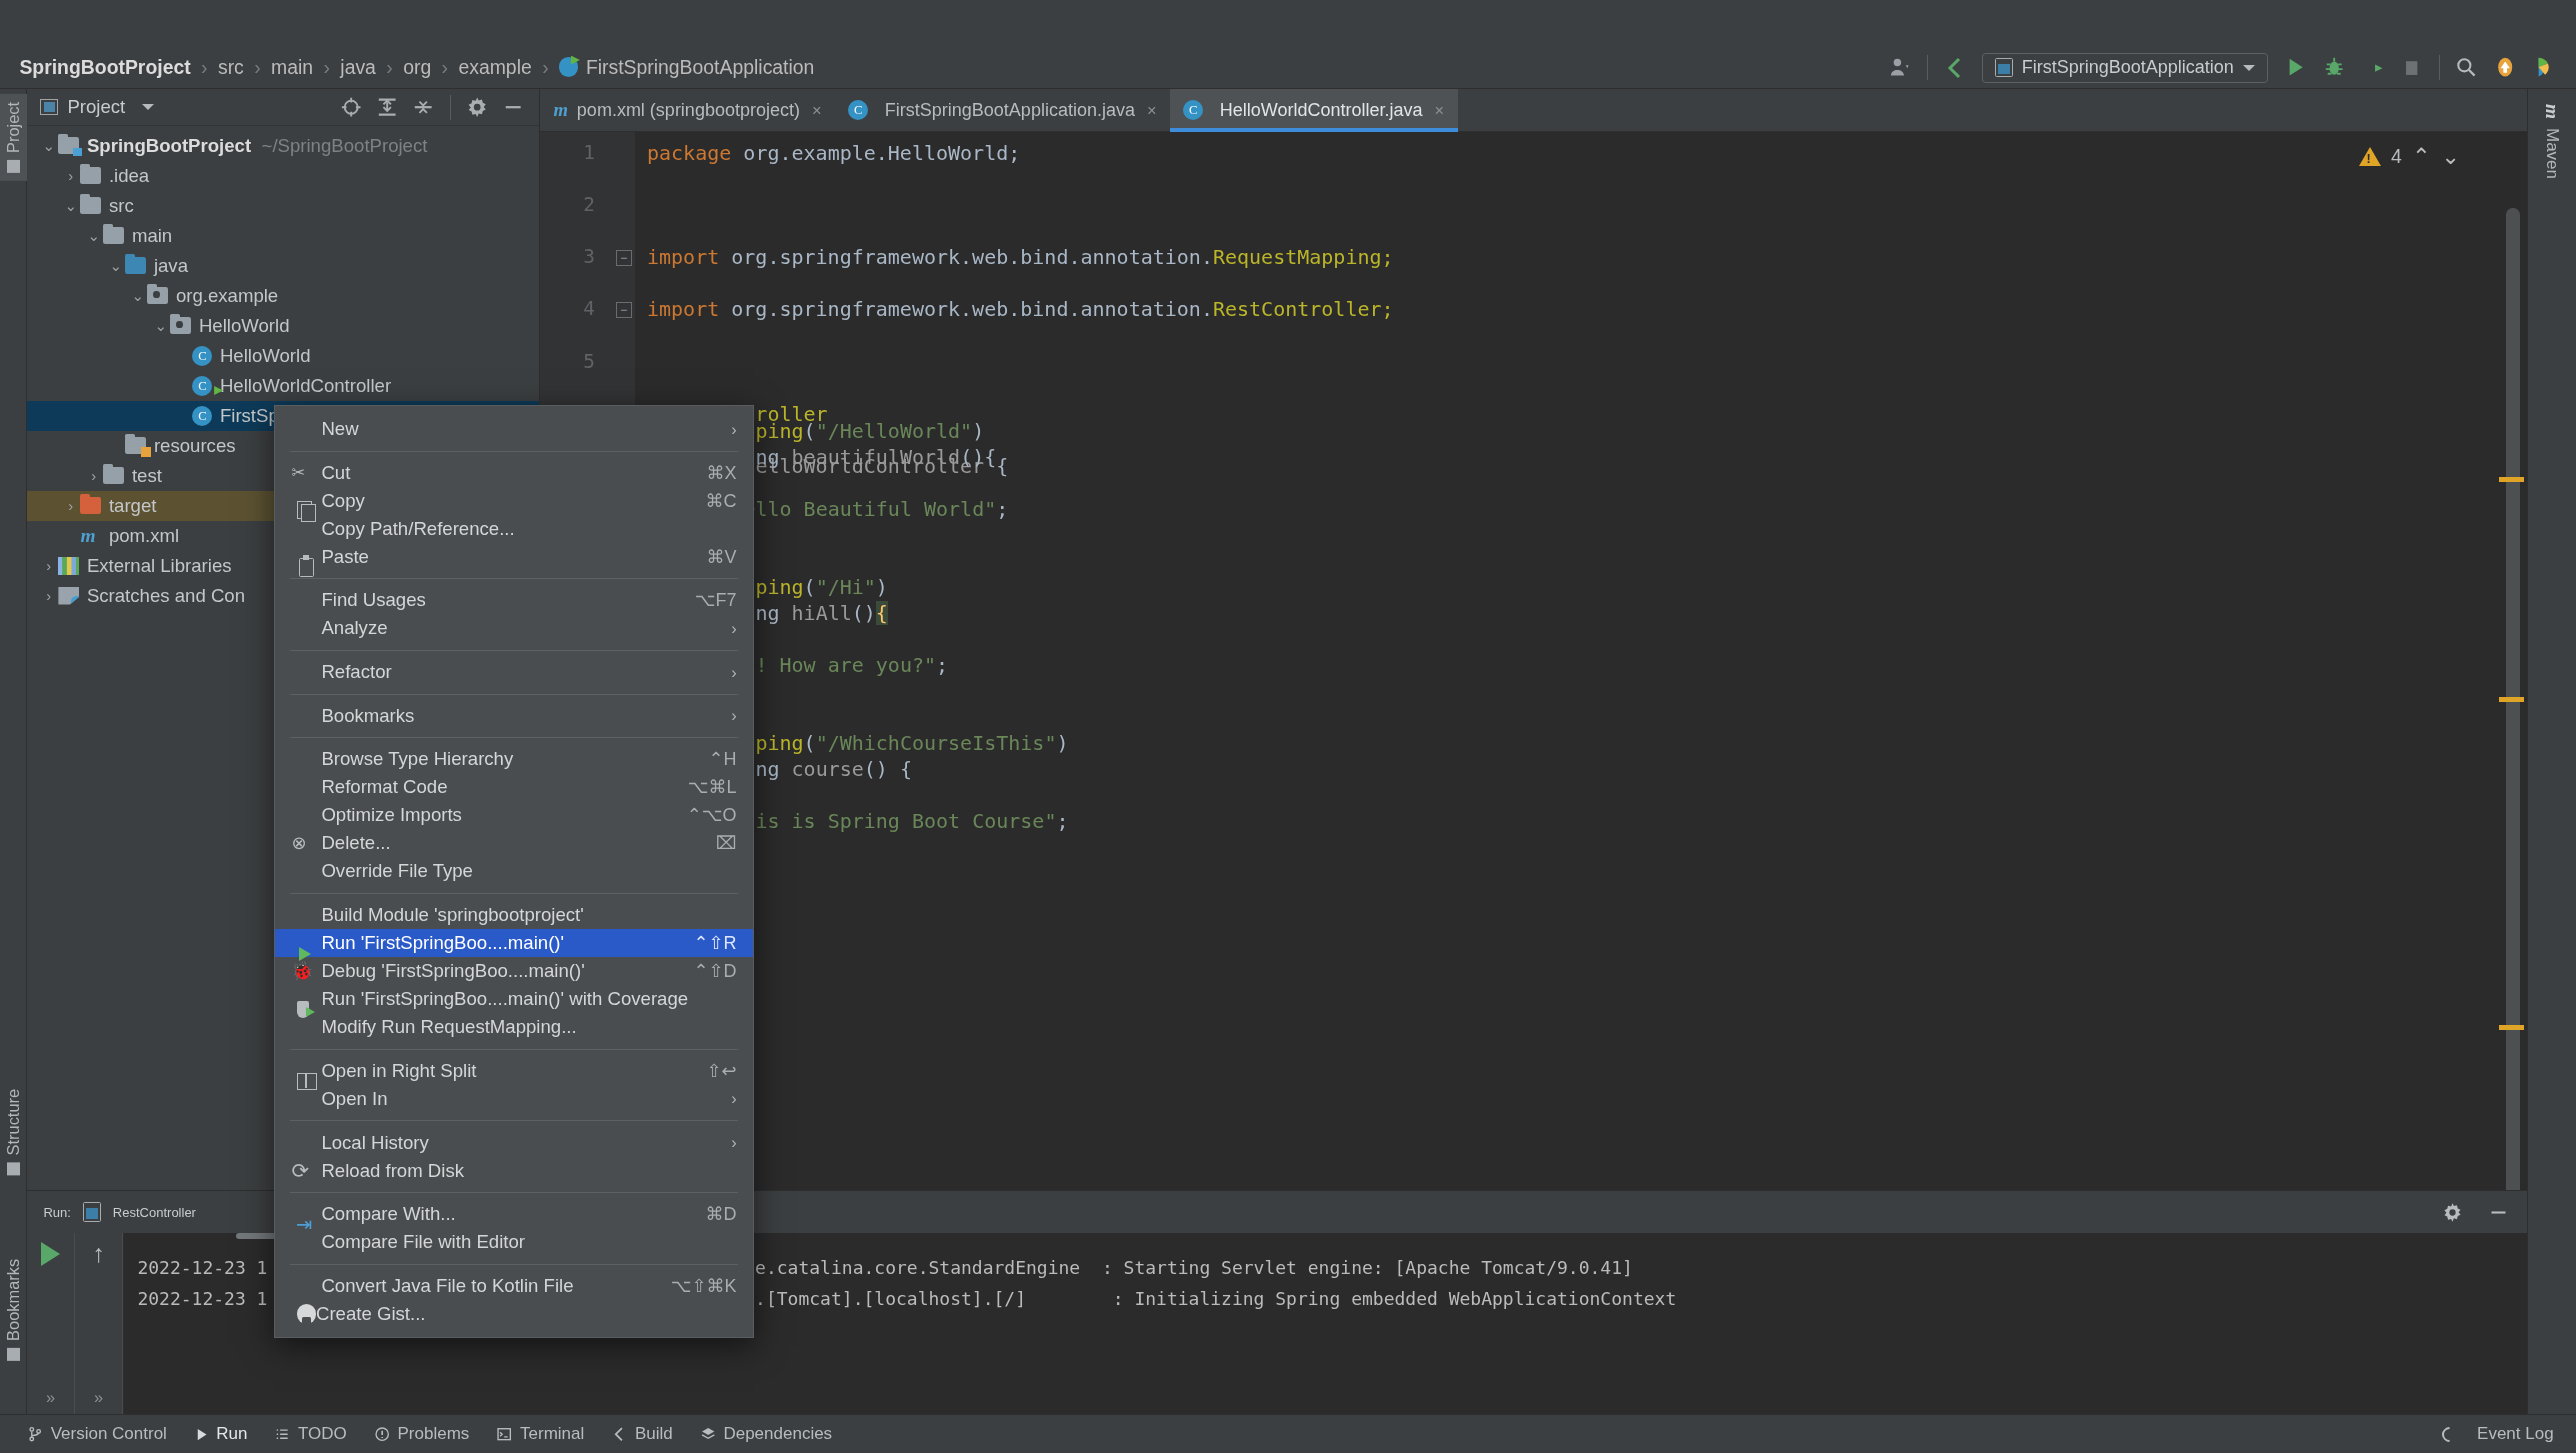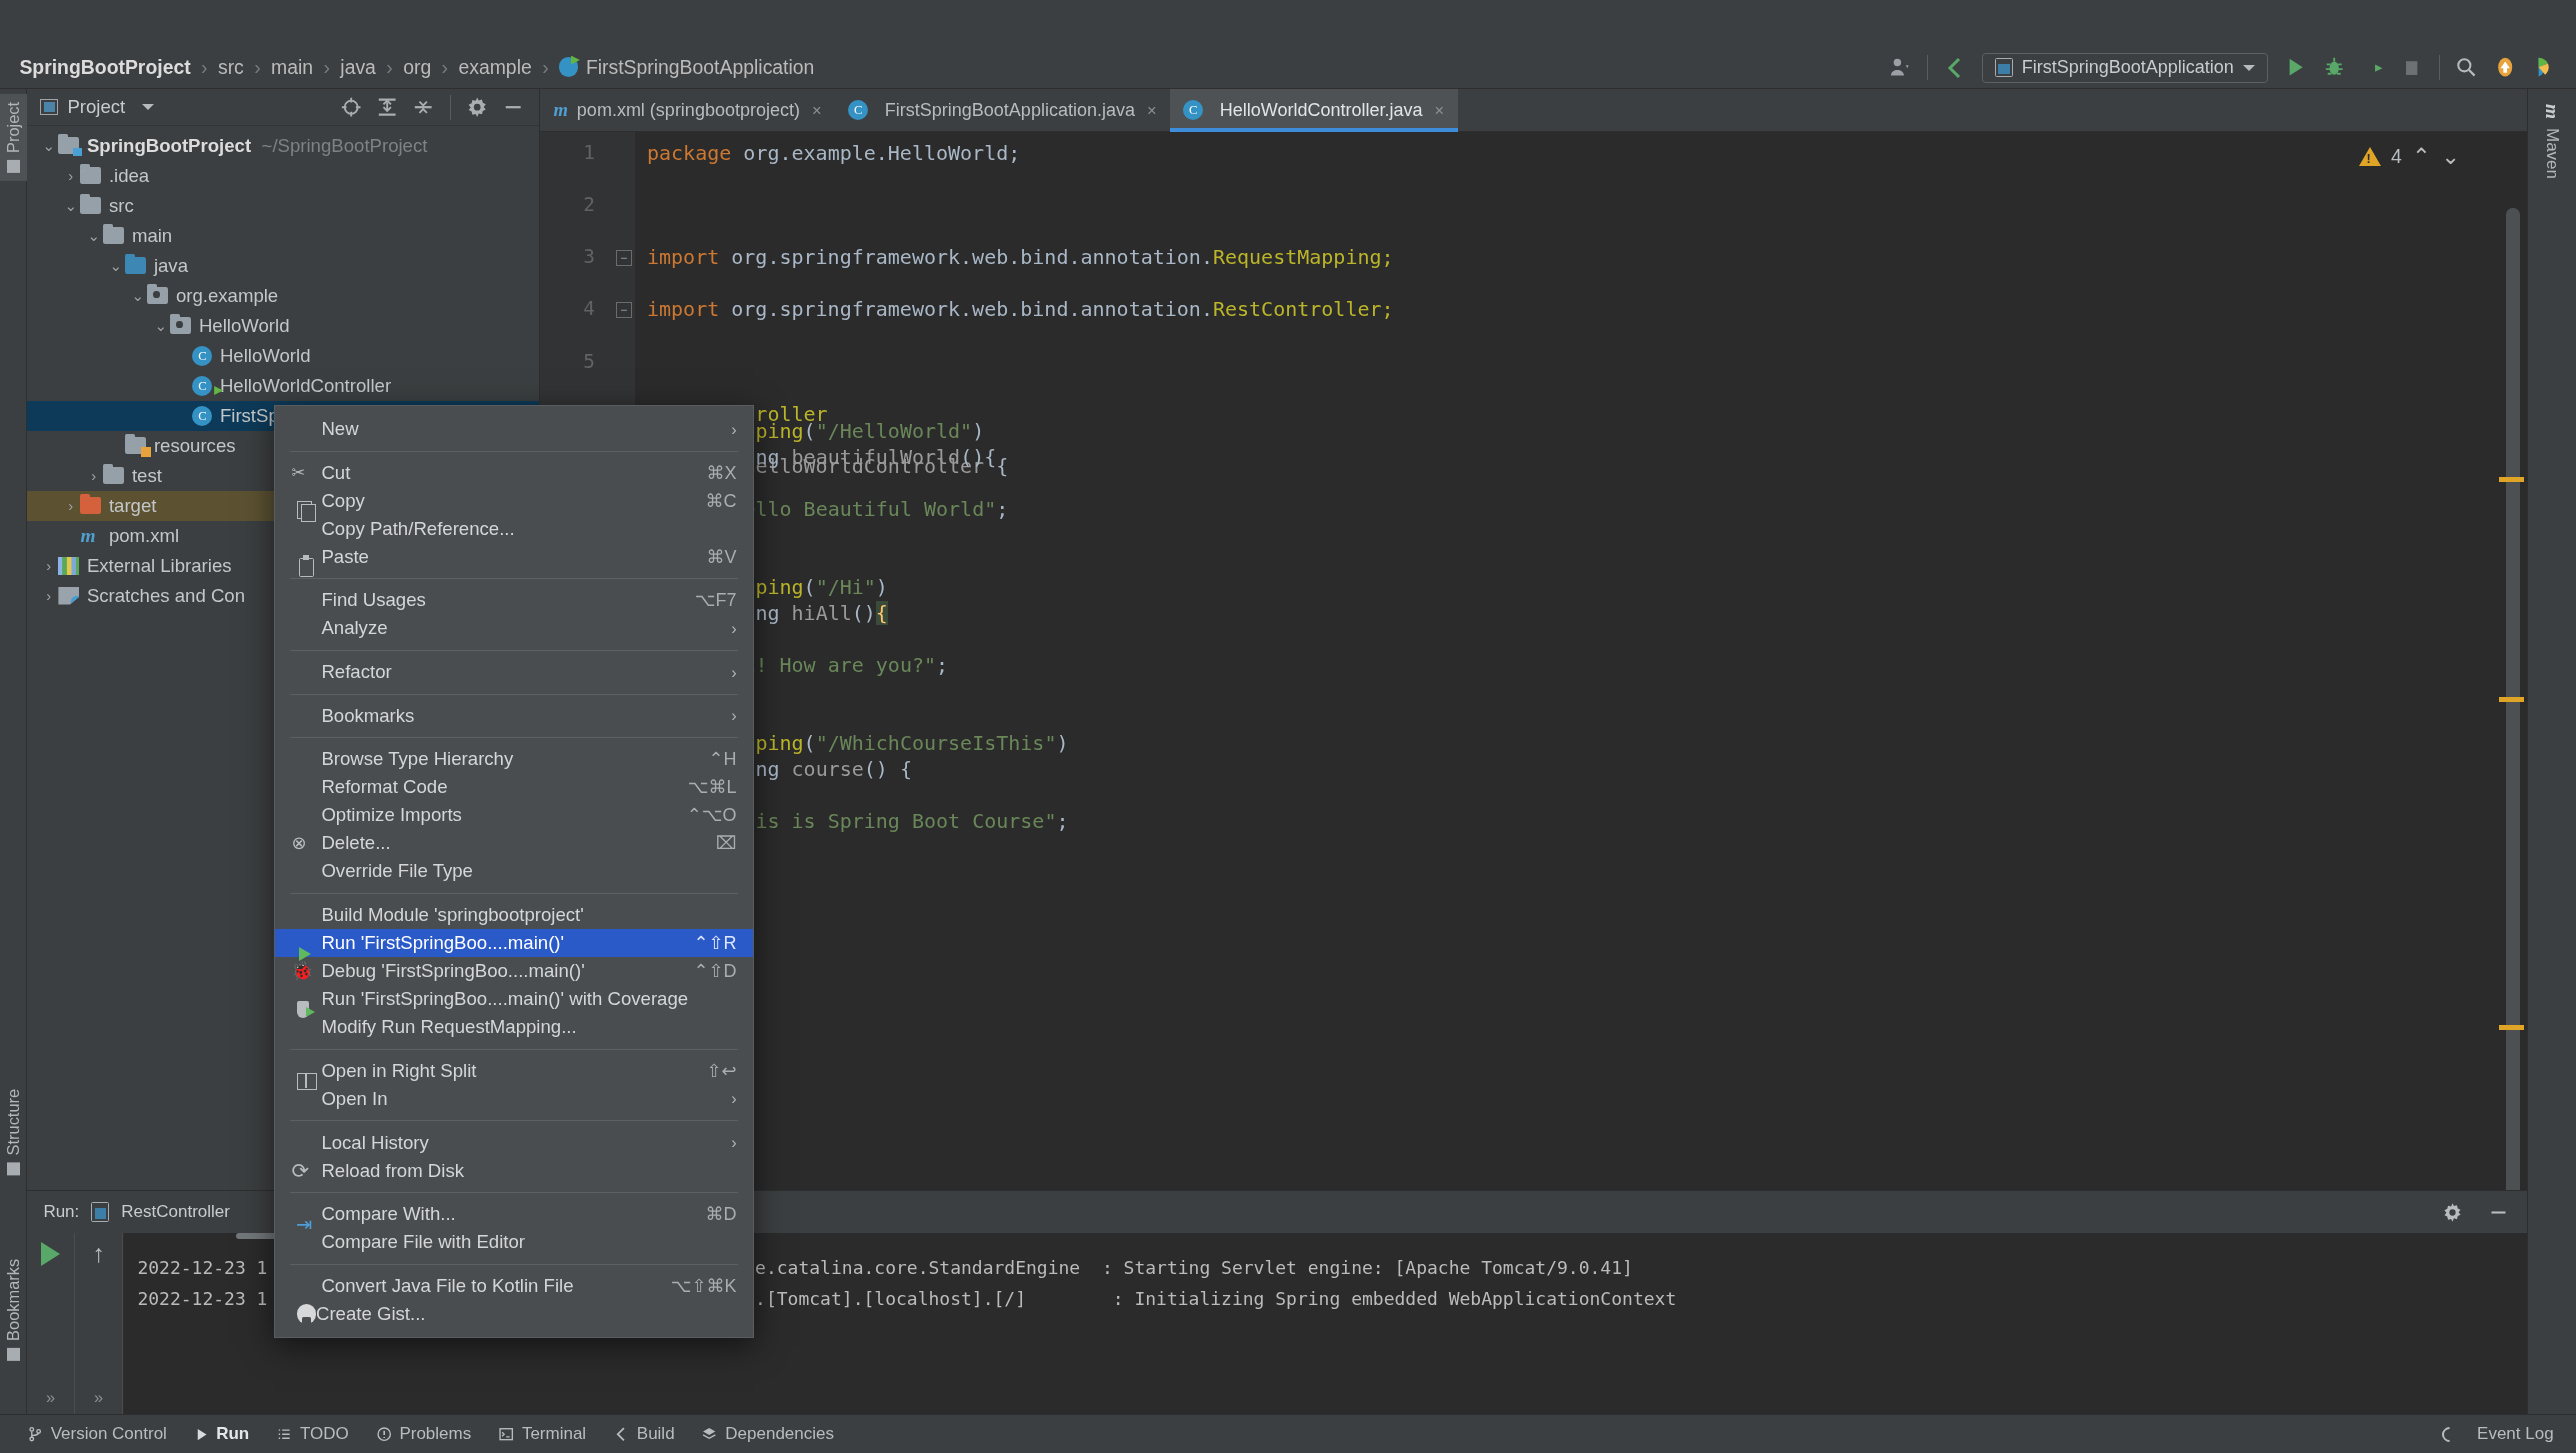--- a/index.html
+++ b/index.html
@@ -283,21 +283,21 @@
     font-weight: bold; font-size: 19.4px; color: #c9ccce;
   }
 
   
   .runpanel {
     position: absolute; left: 27px; right: 49px; bottom: 39px; height: 224px;
     background: #3c3f41; border-top: 0.7px solid #2e2e2e;
   }
   .run-header {
     height: 42px; display: flex; align-items: center; gap: 12px;
-    padding: 0 12px 0 16.4px; color: #c9ccce; font-size: 17px;
+    padding: 0 12px 0 16.4px; color: #c9ccce; font-size: 13px;
   }
   .run-header .spacer { margin-left: auto; display:flex; gap: 13.4px; align-items:center; }
   .run-body { position: absolute; left: 0; right: 0; top: 42px; bottom: 0; display: flex; }
   .run-sidebar {
     width: 97px; background: #3c3f41; display: flex;
     border-right: 0.7px solid #2e2e2e;
   }
   .rs-col {
     flex: 1; display: flex; flex-direction: column; align-items: center;
     justify-content: space-between; padding: 9px 0 7.5px;
@@ -324,21 +324,21 @@
   }
 
   
   .statusbar {
     position: absolute; left: 0; bottom: 0; width: 2576px; height: 39px;
     background: #3c3f41; border-top: 0.7px solid #2e2e2e;
     display: flex; align-items: center; padding: 0 13.4px;
     color: #b9bcbe; font-size: 17px;
   }
   .sb-item { display: flex; align-items: center; gap: 7.5px; padding: 0 13.4px; }
-  .sb-item.active { color: #e4e6e8; font-weight: bold; }
+  .sb-item.active { color: #e4e6e8; font-weight: normal; }
   .sb-right { margin-left: auto; display: flex; align-items: center; gap: 20px; padding-right: 9px; }
   .ring {
     width: 15px; height: 15px; border: 2.2px solid #b9bcbe; border-radius: 50%;
     border-right-color: transparent; border-bottom-color: transparent;
     transform: rotate(-45deg);
   }
 
   
   .ctxmenu {
     position: absolute; left: 274px; top: 405px; width: 480px;

